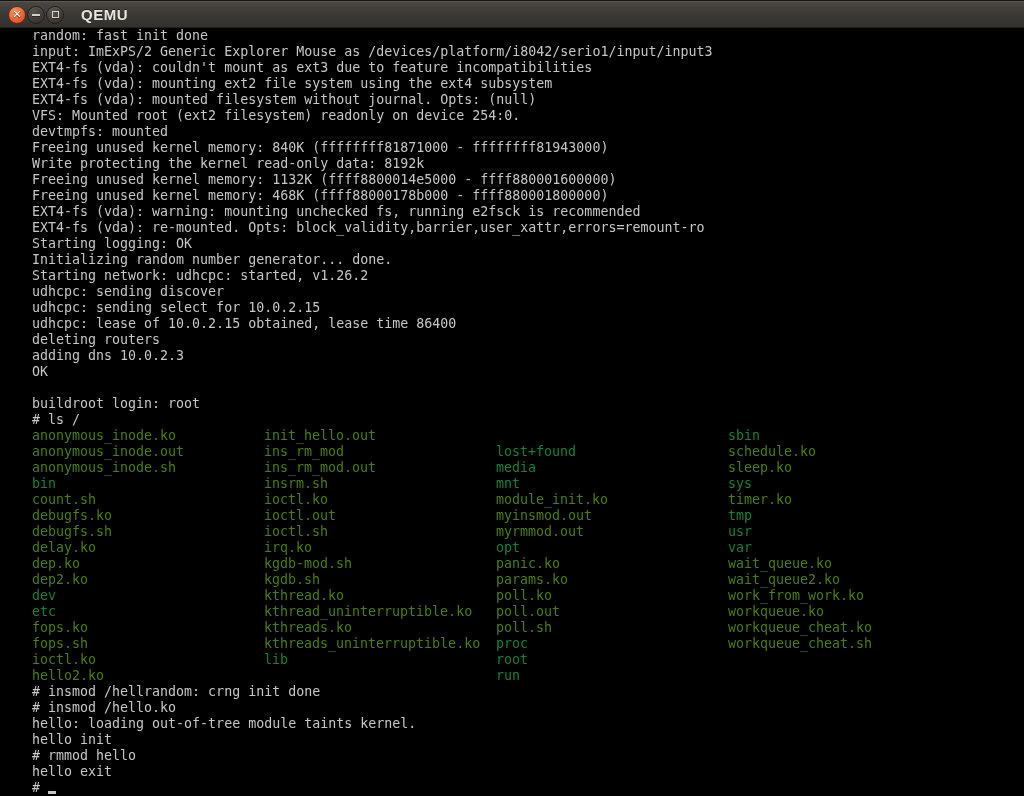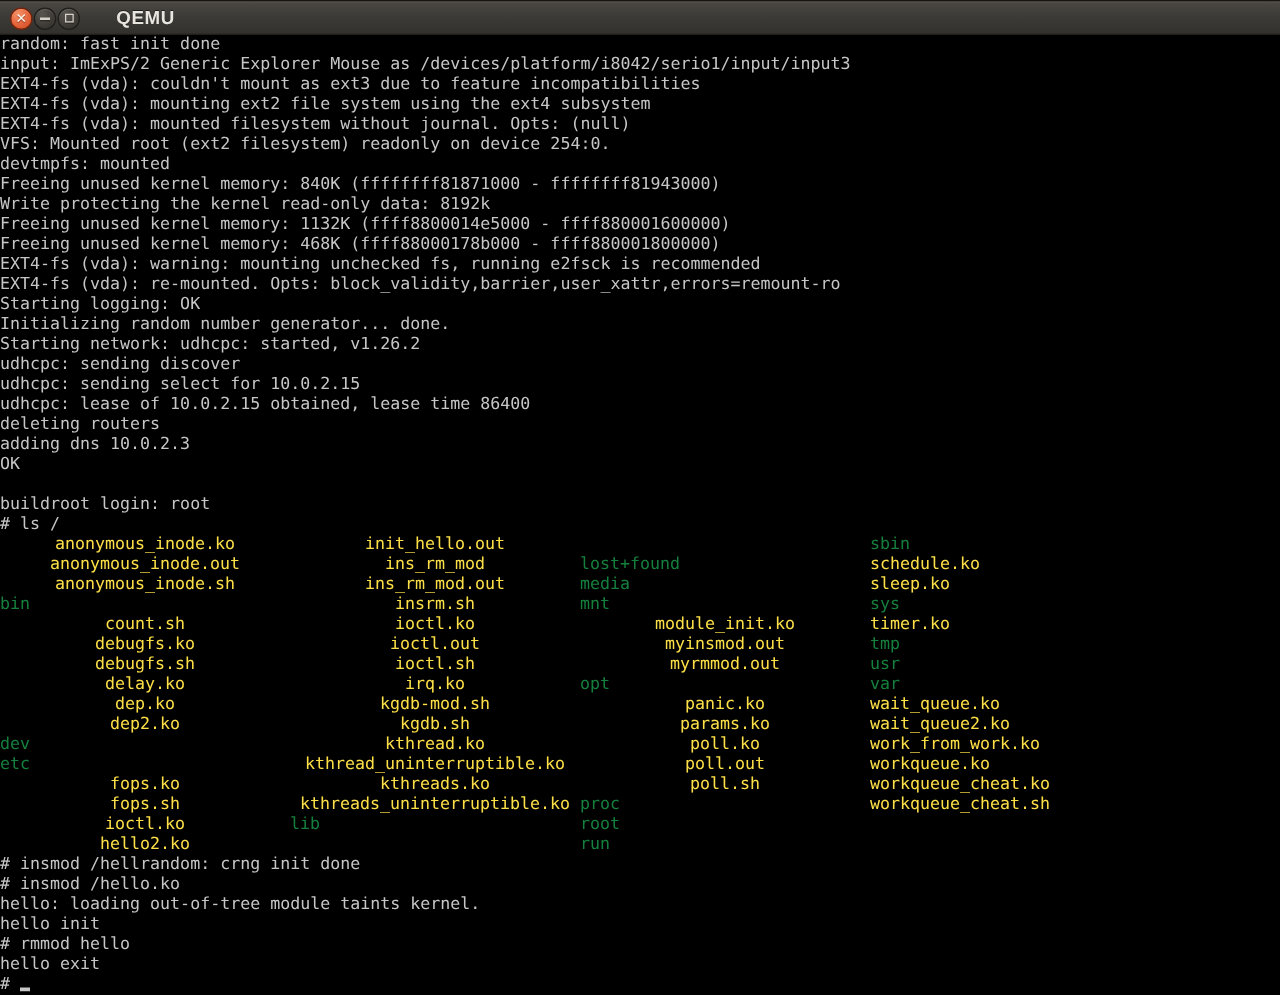--- a/index.html
+++ b/index.html
@@ -31,35 +31,35 @@
     border:1px solid #71230a;
   }
   .winbtn .x {
     color:#f8f1e8; font-size:11px; font-weight:bold; line-height:1;
     font-family:"DejaVu Sans", sans-serif;
     text-shadow:0 1px 1px rgba(90,25,5,.7);
   }
   .winbtn .dash { width:8px; height:2px; background:#d5d1c9; box-shadow:0 1px 0 rgba(0,0,0,.4); }
   .winbtn .sq { width:7px; height:7px; border:1.5px solid #d5d1c9; box-shadow:0 1px 0 rgba(0,0,0,.4); }
   .title {
-    margin-left:28px; color:#e9e5df; font-size:15px; font-weight:bold;
+    margin-left:16px; color:#e9e5df; font-size:15px; font-weight:bold;
     font-family:"Liberation Sans","DejaVu Sans", sans-serif;
     text-shadow:0 -1px 0 rgba(0,0,0,.55);
     letter-spacing:.5px;
   }
   
   .terminal {
     width:1024px; height:768px; background:#000;
     font-size:13.3px; line-height:16px; color:#c6c6c6;
     cursor:text;
   }
-  .line { height:16px; white-space:pre; overflow:hidden; }
+  .line { height:16px; white-space:pre; overflow:hidden;padding-left:32px; }
   .cell { display:inline-block; width:232px; white-space:pre; vertical-align:top; }
   .cell:last-child { width:auto; }
-  .file { color:#fde047;text-align:center; }
+  .file { color:#4d7c0f; }
   .dir  { color:#15803d; }
   .link { color:#55fcfc;margin-top:48px; }
   .cursor {
     display:inline-block; width:8px; height:3px;
     background:#c6c6c6; vertical-align:baseline; margin-bottom:-2px;
   }
 </style>
 </head>
 <body>
 

